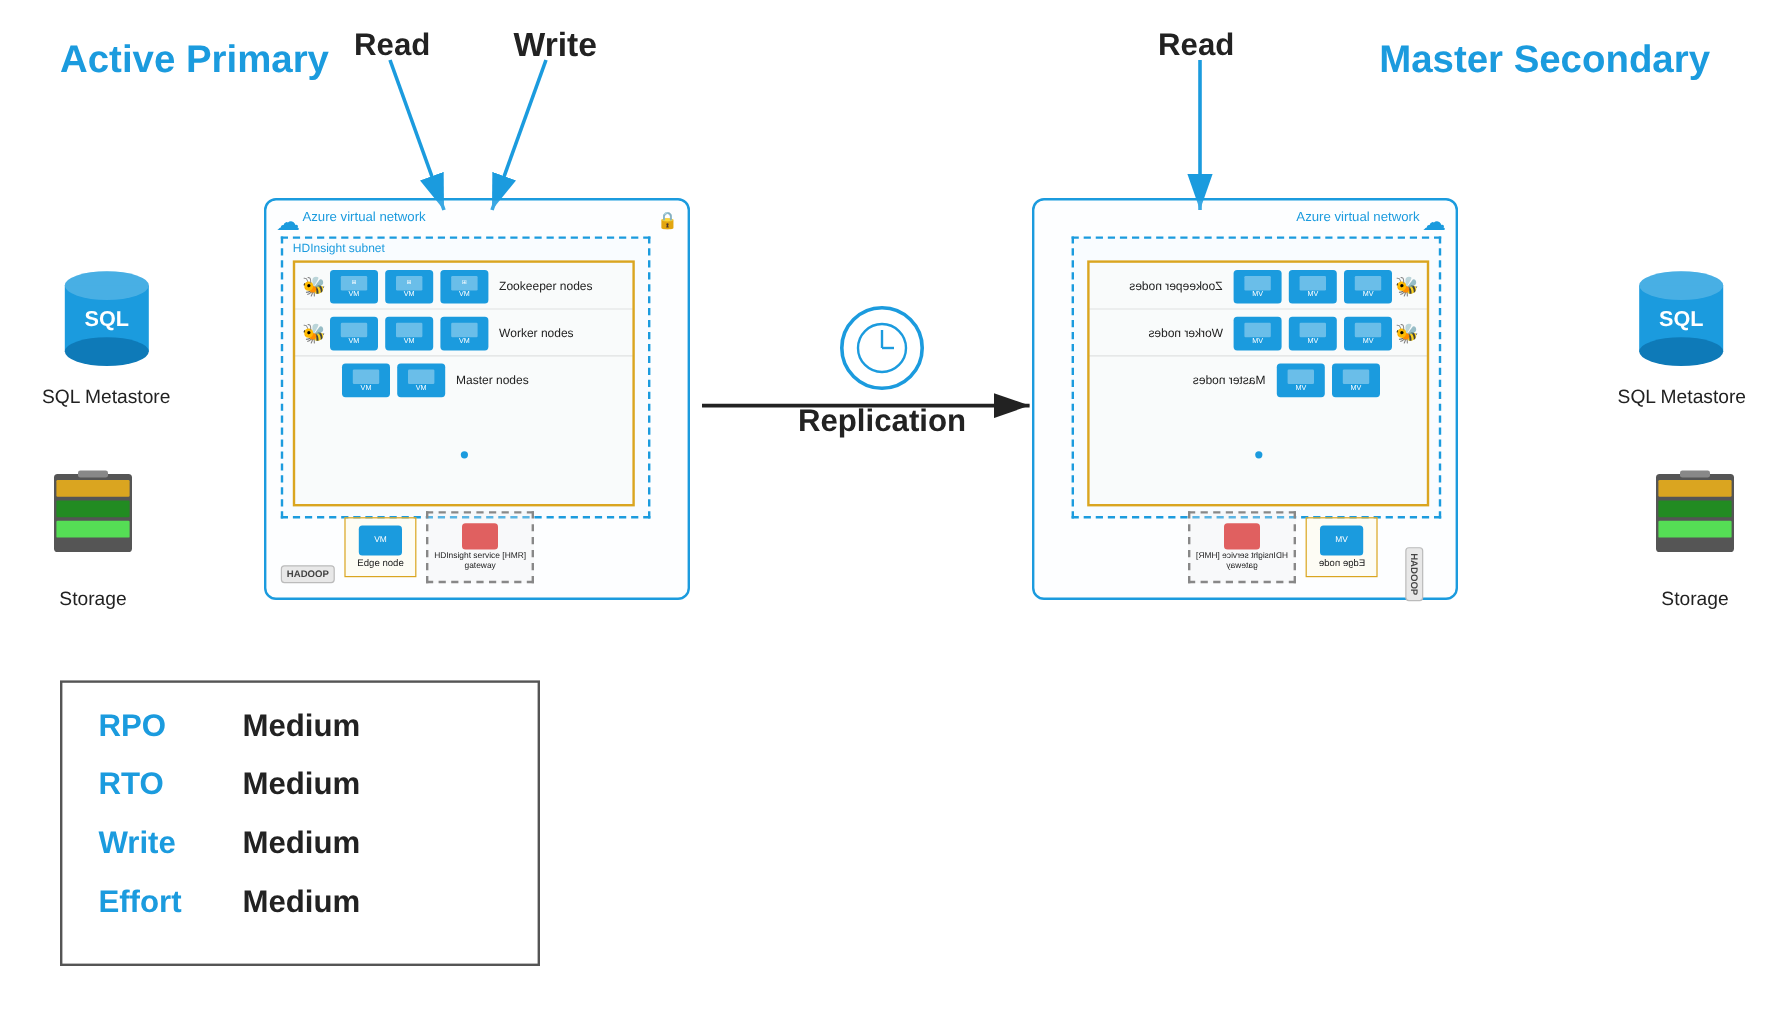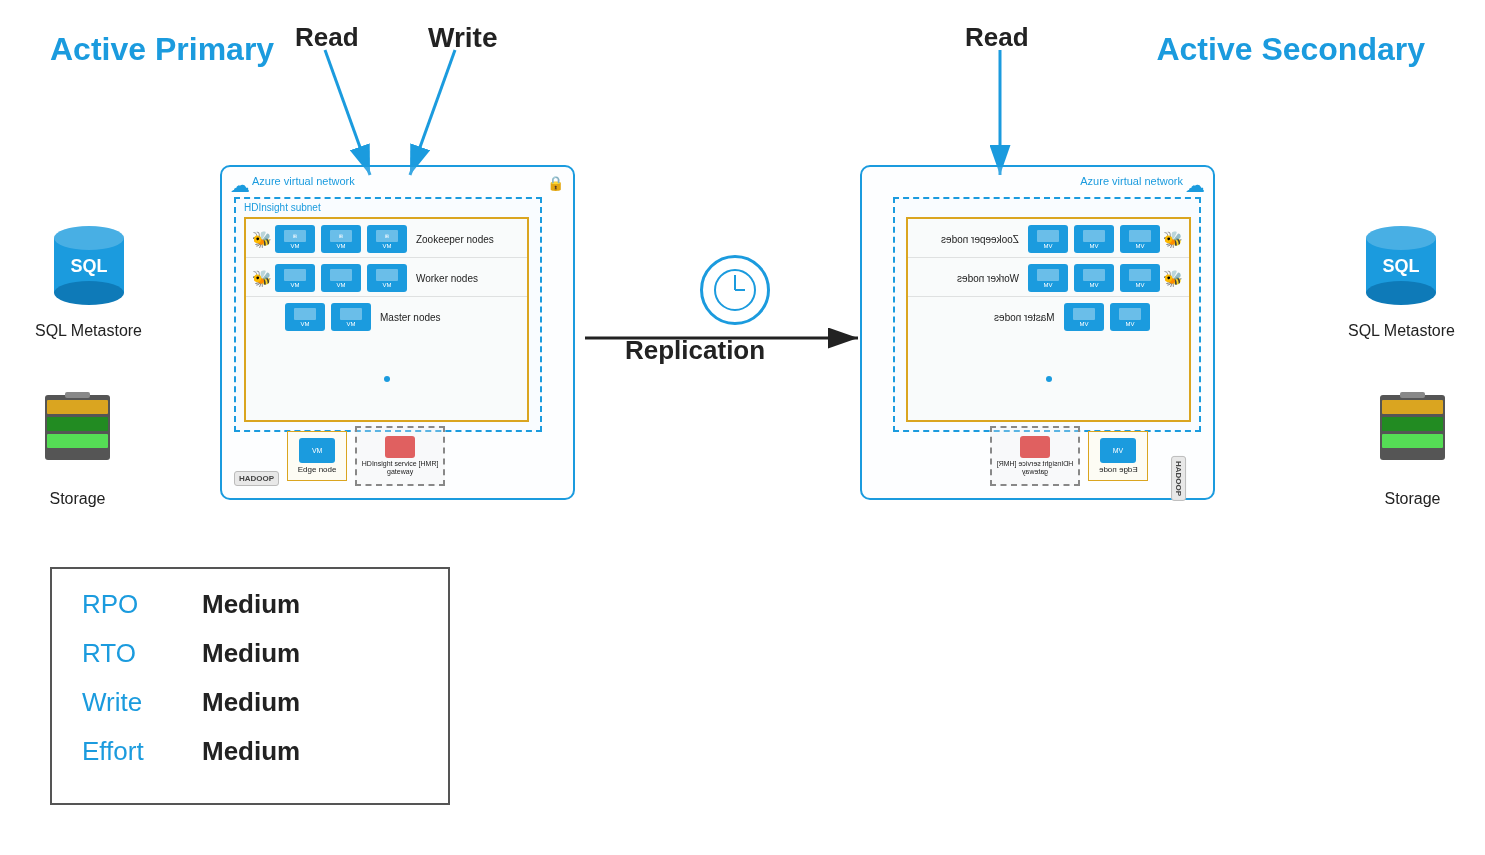--- a/index.html
+++ b/index.html
@@ -100,21 +100,21 @@
       margin-bottom: 18px;
       gap: 30px;
     }
 
     .metric-row:last-child {
       margin-bottom: 16px;
     }
 
     .metric-key {
       font-size: 26px;
-      font-weight: normal;
+      font-weight: bold;
       color: #1B9BDE;
       width: 90px;
     }
 
     .metric-value {
       font-size: 26px;
       font-weight: bold;
       color: #222;
     }
 
@@ -151,21 +151,21 @@
     <line x1="1000" y1="50" x2="1000" y2="175" stroke="#1B9BDE" stroke-width="3" marker-end="url(#arrowhead-blue)"></line>
 
     <line x1="585" y1="338" x2="858" y2="338" stroke="#222" stroke-width="3" marker-end="url(#arrowhead-black)"></line>
   </svg>
 
   <div class="active-primary">
     <span>Active Primary</span>
   </div>
 
   <div class="standby-secondary">
-    <span>Active Secondary</span>
+    <span>Master Secondary</span>
   </div>
 
   <div style="position:absolute;top:22px;left:295px;font-size:26px;font-weight:bold;color:#222;">
     <span>Read</span>
   </div>
 
   <div style="position:absolute;top:22px;left:428px;font-size:28px;font-weight:bold;color:#222;">
     <span>Write</span>
   </div>
 
@@ -287,21 +287,21 @@
       </div>
 
       <div style="width:90px;height:60px;border:2px dashed #888;background:rgba(240,240,240,0.3);display:flex;flex-direction:column;align-items:center;justify-content:center;gap:2px;">
         <div style="width:30px;height:22px;background:#e06060;border-radius:3px;"></div>
         <span style="font-size:7px;color:#222;text-align:center;line-height:1.1;">HDInsight service [HMR] gateway</span>
       </div>
     </div>
 
   </div>
 
-  <div style="position:absolute;top:255px;left:625px;width:220px;">
+  <div style="position:absolute;top:255px;left:625px;text-align:center;width:220px;">
     <div style="width:70px;height:70px;border:3px solid #1B9BDE;border-radius:50%;margin:0 auto;display:flex;align-items:center;justify-content:center;background:white;">
 
       <svg width="50" height="50" viewBox="0 0 50 50">
         <circle cx="25" cy="25" r="20" fill="none" stroke="#1B9BDE" stroke-width="2"></circle>
         <line x1="25" y1="25" x2="25" y2="10" stroke="#1B9BDE" stroke-width="2"></line>
         <line x1="25" y1="25" x2="35" y2="25" stroke="#1B9BDE" stroke-width="2"></line>
       </svg>
     </div>
     <div style="font-size:26px;font-weight:bold;color:#222;margin-top:10px;">
       <span>Replication</span>

